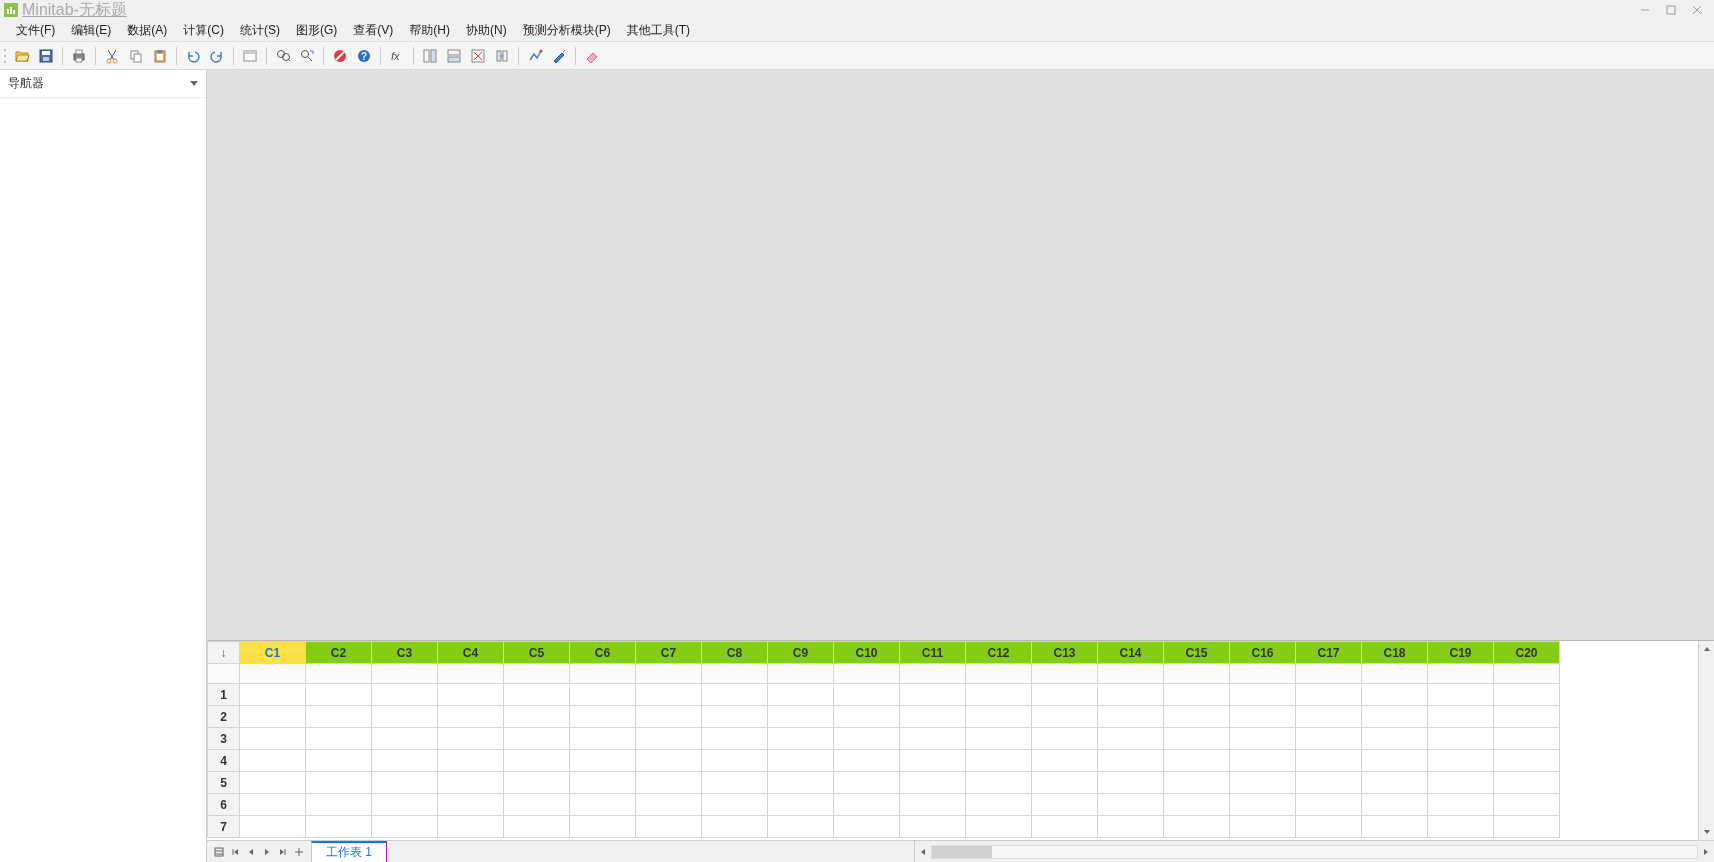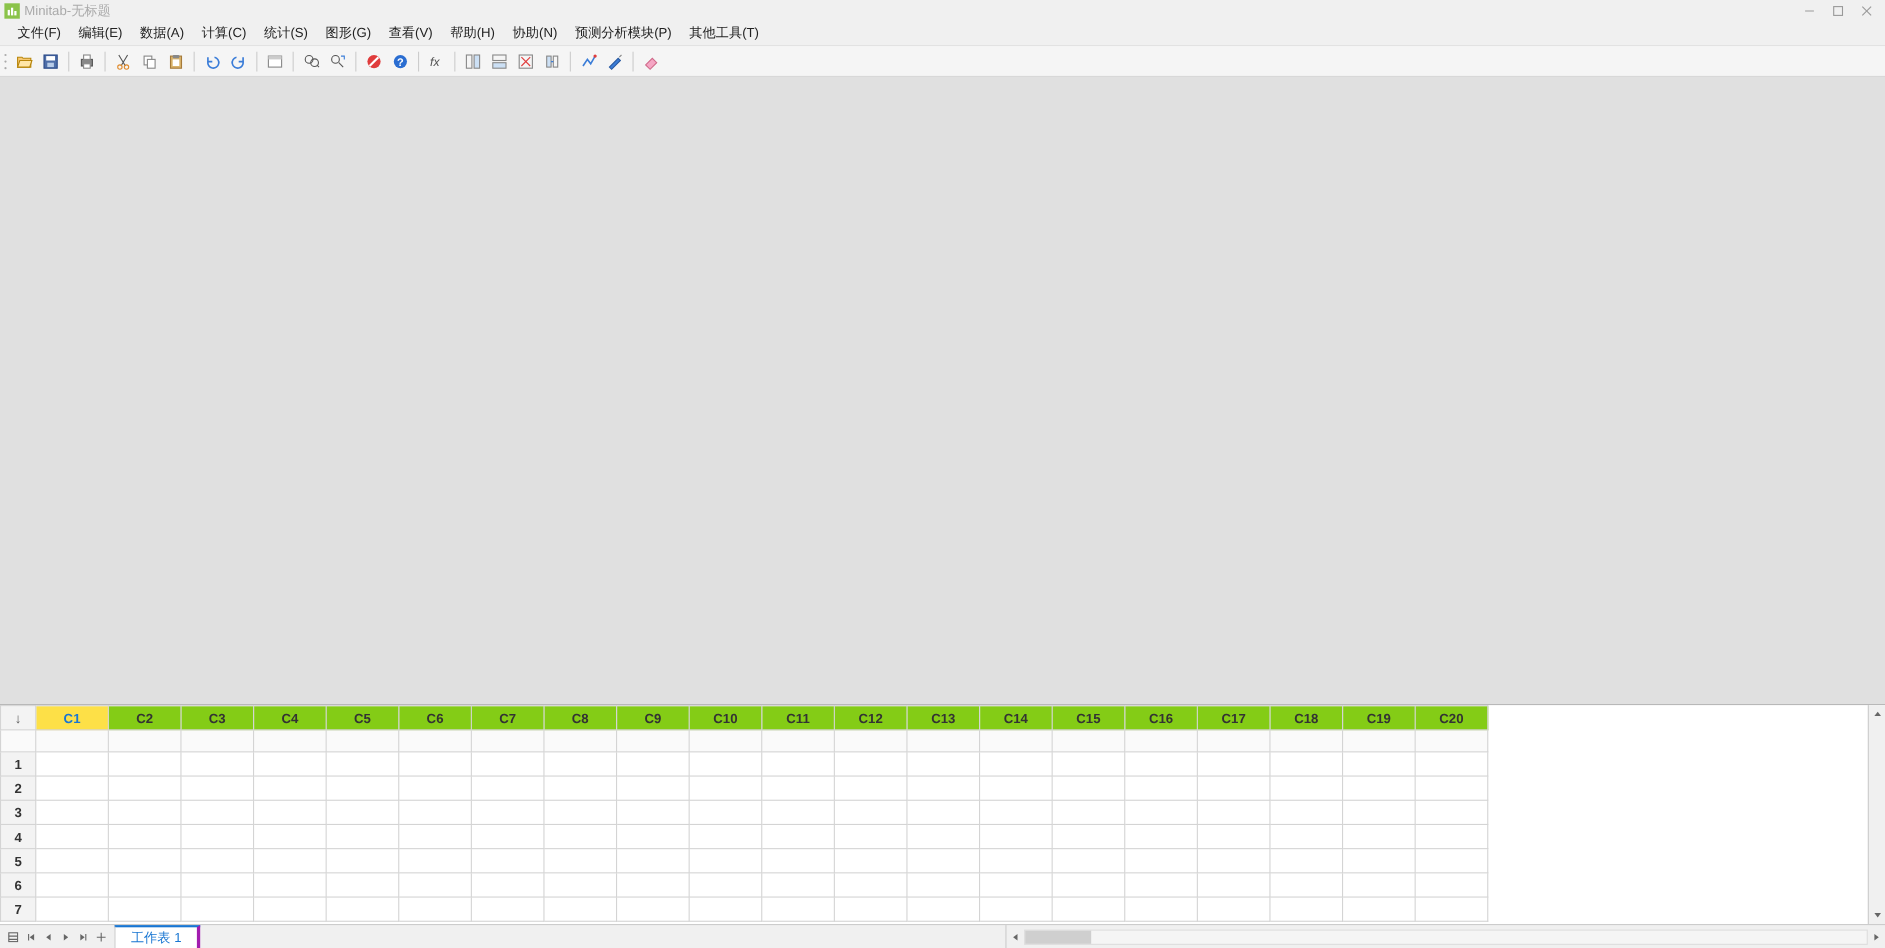--- a/index.html
+++ b/index.html
@@ -22,21 +22,21 @@
   align-items: center;
   padding: 0 4px;
 }
 .titlebar .app-icon {
   width: 14px; height: 14px;
   background: #8bc34a;
   display: flex; align-items: center; justify-content: center;
   margin-right: 4px;
 }
 .titlebar .app-icon svg { width: 10px; height: 10px; }
-.titlebar .title-text { color: #aaa; font-size: 12px; }
+.titlebar .title-text { color: #aaa; font-size: 16px; text-decoration: underline; }
 .titlebar .spacer { flex: 1; }
 .win-controls { display: flex; }
 .win-btn {
   width: 26px; height: 18px;
   display: flex; align-items: center; justify-content: center;
   color: #999; cursor: pointer;
 }
 .win-btn svg { width: 10px; height: 10px; stroke: #999; fill: none; stroke-width: 1; }
 
 .menubar {
@@ -180,21 +180,21 @@
   width: 16px; height: 16px;
   display: flex; align-items: center; justify-content: center;
   cursor: pointer; color: #555;
 }
 .sheet-tab {
   display: flex; align-items: center;
   padding: 0 14px;
   background: #fff;
   border-top: 2px solid #1976d2;
   border-left: 1px solid #ccc;
-  border-right: 3px solid #a21caf;
+  border-right: 1px solid #a21caf;
   color: #1976d2;
   font-size: 12px;
   cursor: pointer;
 }
 .sheetbar .filler { flex:1; }
 .hscroll {
   width: 800px;
   display: flex; align-items: center;
   border-left: 1px solid #ccc;
 }
@@ -407,20 +407,26 @@
     </div>
   <div class="tsep"></div>
   <div class="tbtn">
       <svg class="ic" viewBox="0 0 16 16">
         <path d="M3 11 L9 5 L13 9 L7 15 z" fill="#f5a6c4" stroke="#d06a8a"></path>
       </svg>
     </div>
 </div>
 
 <div class="main">
+  <div class="navigator">
+    <div class="nav-header">
+      <span>导航器</span>
+      <span class="triangle"></span>
+    </div>
+  </div>
   <div class="content">
     <div class="output-area"></div>
 
     <div class="worksheet">
       <div class="grid-wrap">
         <table class="grid">
           <tbody>
               <tr>
             <th class="corner">↓</th>
             <th class="colhead selected">C1</th>

